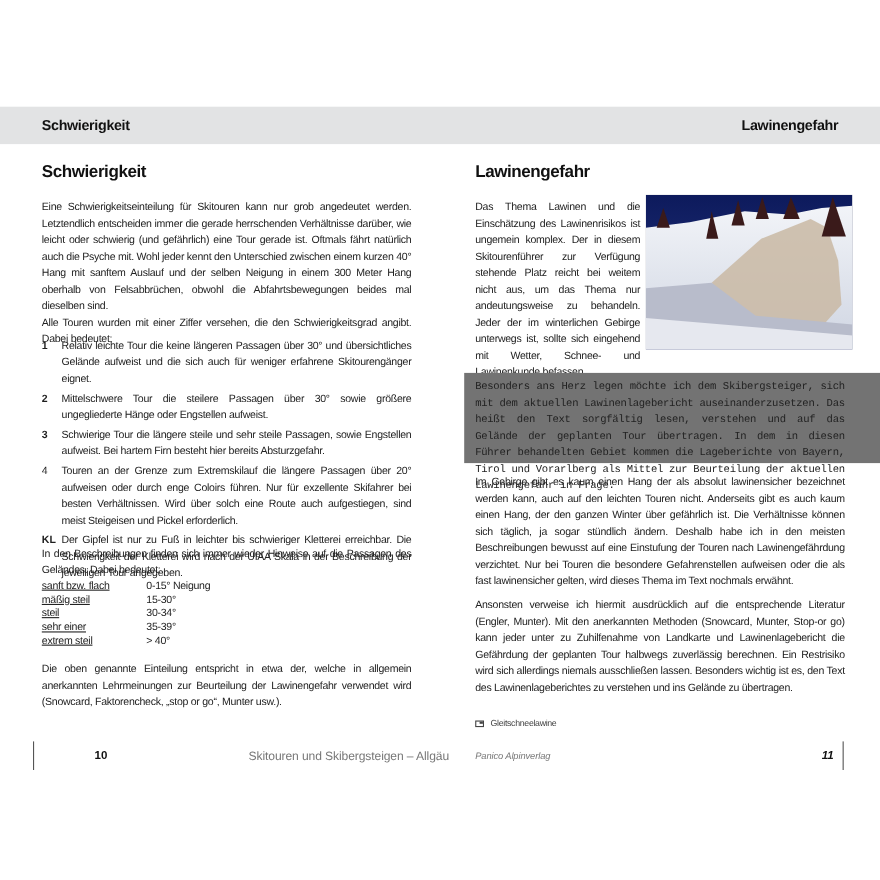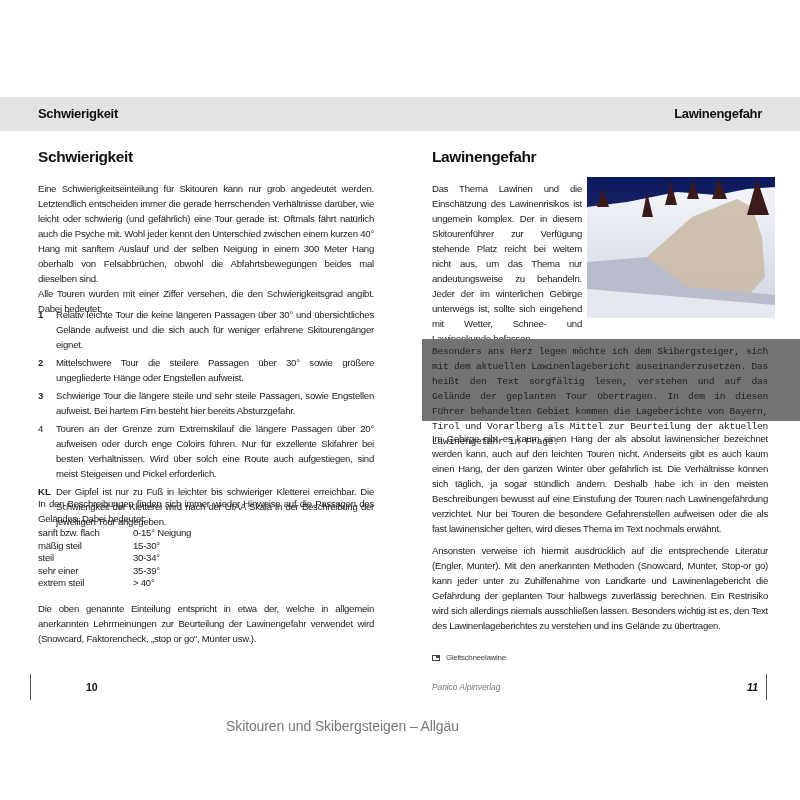--- a/index.html
+++ b/index.html
@@ -33,27 +33,27 @@
   .p-intro { position: absolute; top: 50px; left: 0; width: 336px; margin: 0; }
   .p-intro span { display: block; }
   .grade-list { position: absolute; top: 176px; left: 0; width: 336px; margin: 0; padding: 0; list-style: none; }
   .grade-item { display: flex; margin-bottom: 3px; }
   .grade-num { width: 18px; flex: none; font-weight: bold; font-size: 9.6px; line-height: 15px; }
   .grade-num.light { font-weight: normal; }
   .grade-text { flex: 1; }
   .p-steil { position: absolute; top: 365px; left: 0; width: 336px; margin: 0; }
   .steil-table { position: absolute; top: 396px; left: 0; border-collapse: collapse; }
   .steil-table td { padding: 0; font-size: 9.6px; line-height: 12.5px; letter-spacing: -0.25px; color: #222; }
-  .steil-table td.lbl { width: 95px; }
+  .steil-table td.lbl { width: 95px; text-decoration: underline; }
   .p-note { position: absolute; top: 470px; left: 0; width: 336px; margin: 0; }
   .footer-left {
     position: absolute; left: 30px; top: 674px; height: 26px; border-left: 1.5px solid #555;
   }
   .footer-left .pnum { position: absolute; left: 7px; top: 7px; font-weight: bold; font-size: 10.5px; color: #111; margin-left: 48px; }
-  .footer-left-title { position: absolute; left: 226px; top: 682px; font-size: 14px; color: #777; letter-spacing: -0.1px; margin-top: 36px; }
+  .footer-left-title { position: absolute; left: 226px; top: 682px; font-size: 11px; color: #777; letter-spacing: -0.1px; }
   .footer-right-title { position: absolute; left: 432px; top: 682px; font-size: 8.5px; color: #777; letter-spacing: -0.1px; font-style: italic; }
   .footer-right {
     position: absolute; right: 33px; top: 674px; height: 26px; border-right: 1.5px solid #555;
   }
   .footer-right .pnum { position: absolute; right: 8px; top: 7px; font-weight: bold; font-size: 10.5px; color: #111; font-style: italic; }
 
   .p-lawinen-intro { position: absolute; top: 50px; left: 0; width: 150px; margin: 0; }
   .photo {
     position: absolute; left: 155px; top: 46px; width: 188px; height: 141px; overflow: hidden;
     background: #ddd;

